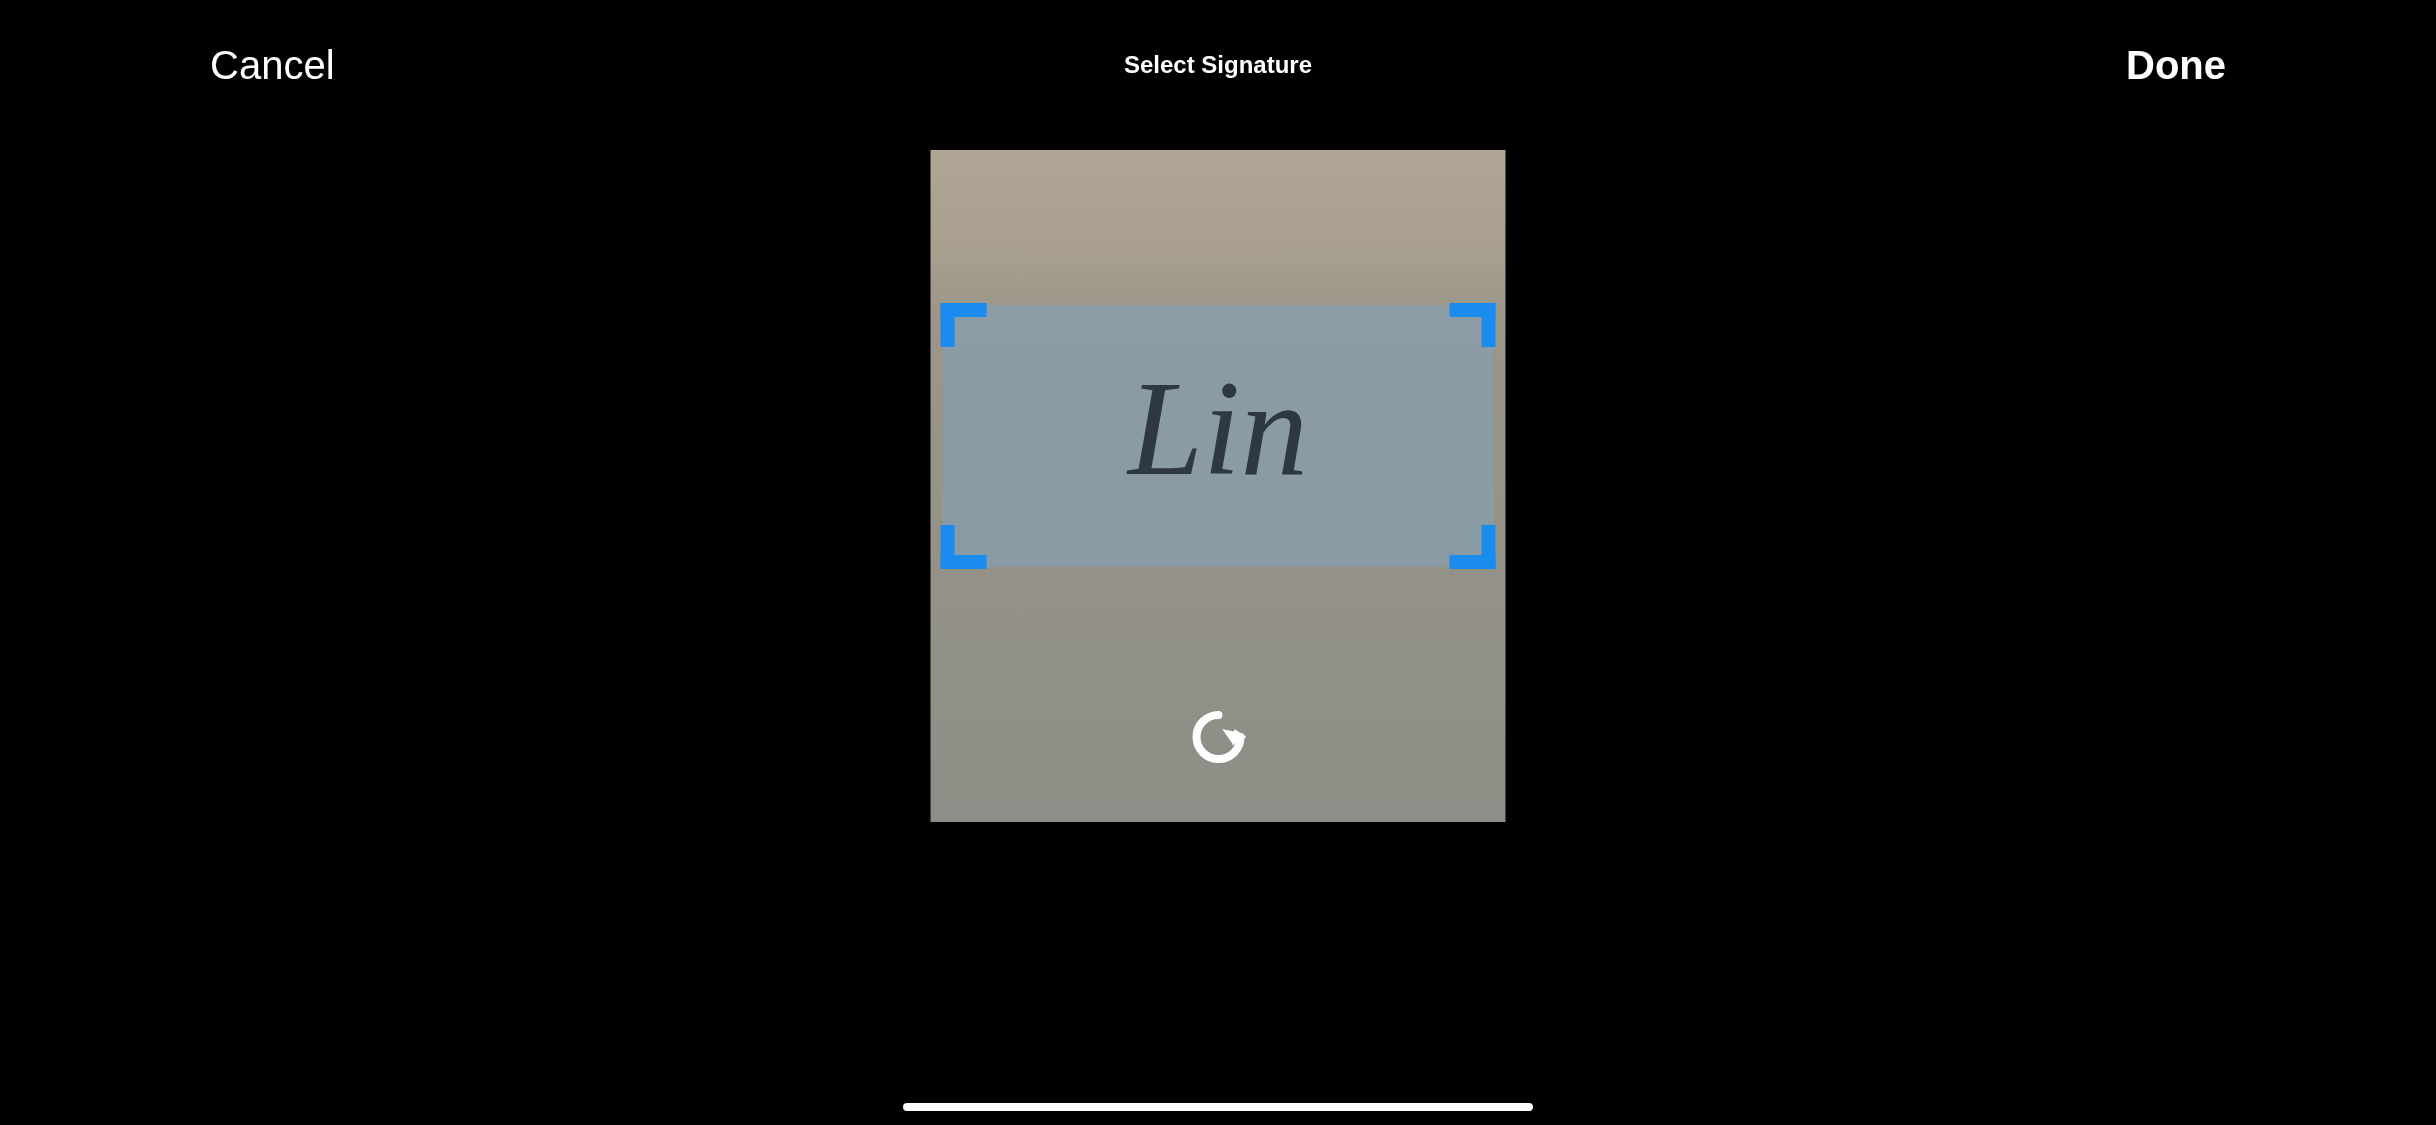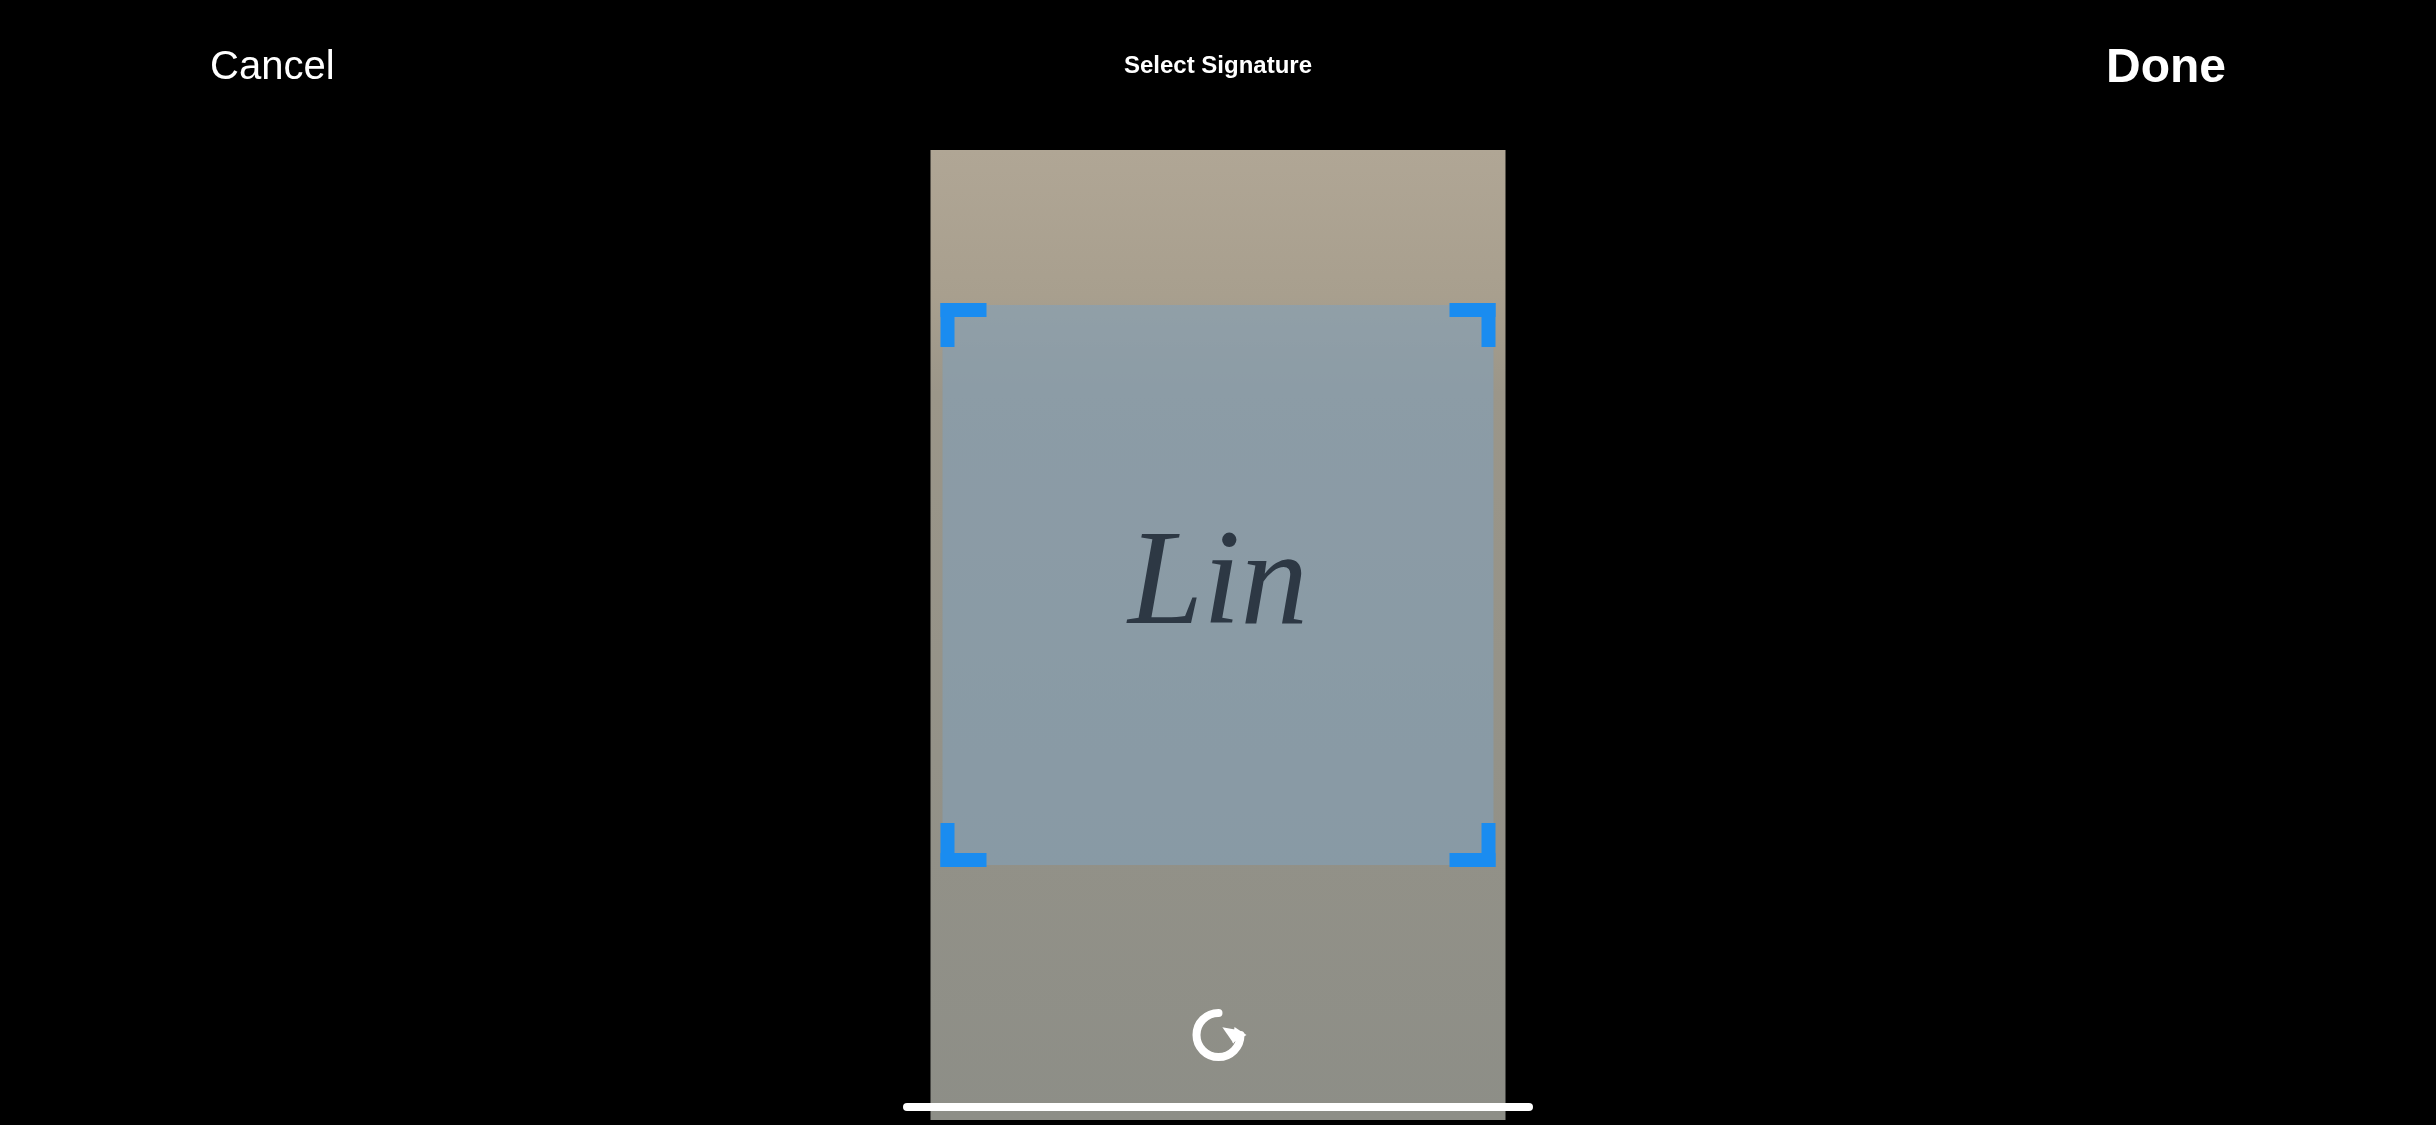--- a/index.html
+++ b/index.html
@@ -35,32 +35,32 @@
     .title {
       color: #fff;
       font-size: 24px;
       font-weight: 600;
       position: absolute;
       left: 50%;
       transform: translateX(-50%);
     }
     .done-btn {
       color: #fff;
-      font-size: 48px;
+      font-size: 40px;
       font-weight: 700;
       cursor: pointer;
       margin-left: 46px;
     }
     .preview-container {
       position: absolute;
       top: 150px;
       left: 50%;
       transform: translateX(-50%);
       width: 575px;
-      height: 970px;
+      height: 672px;
     }
     .preview-image {
       width: 100%;
       height: 100%;
       background: linear-gradient(180deg, #b0a695 0%, #a89f8e 15%, #9b9689 25%, #8d8e87 100%);
       position: relative;
     }
     .crop-area {
       position: absolute;
       top: 155px;

